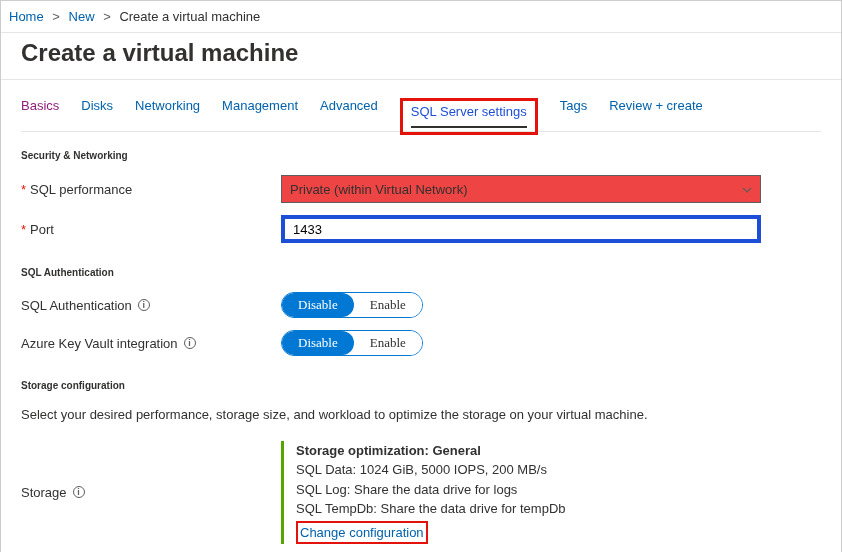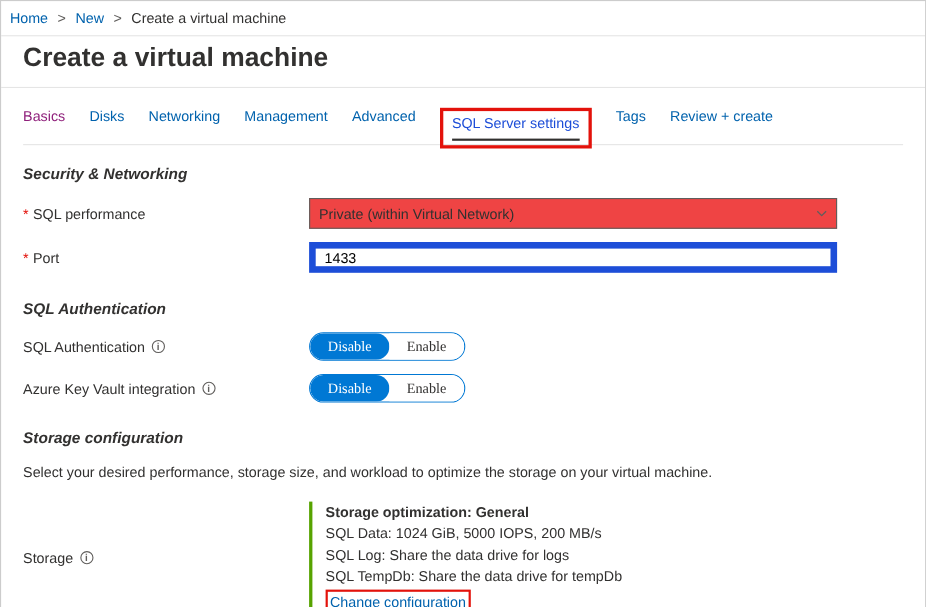--- a/index.html
+++ b/index.html
@@ -54,23 +54,22 @@
     height: 2px;
     background: #323130;
   }
   .highlight-box {
     border: 3px solid #e3120b;
     padding: 3px 8px 5px;
     margin-bottom: -4px;
   }
   .section-title {
     font-weight: 600;
-    font-size: 14px;
+    font-size: 10px;
     margin: 0 0 14px 0;
-    font-style: italic;
   }
   .section-title.spaced { margin-top: 24px; }
   .form-row {
     display: flex;
     align-items: center;
     margin-bottom: 12px;
   }
   .form-label {
     width: 260px;
     flex-shrink: 0;
@@ -106,21 +105,21 @@
     background: #ef4444;
     cursor: pointer;
   }
   .select .chev {
     font-size: 10px;
     color: #605e5c;
   }
   .textbox {
     width: 100%;
     height: 28px;
-    border: 6px solid #1d4ed8;
+    border: 4px solid #1d4ed8;
     padding: 4px 8px;
     font-family: inherit;
     font-size: 13px;
   }
   .toggle {
     display: inline-flex;
     border: 1px solid #0078d4;
     border-radius: 14px;
     overflow: hidden;
     height: 26px;

